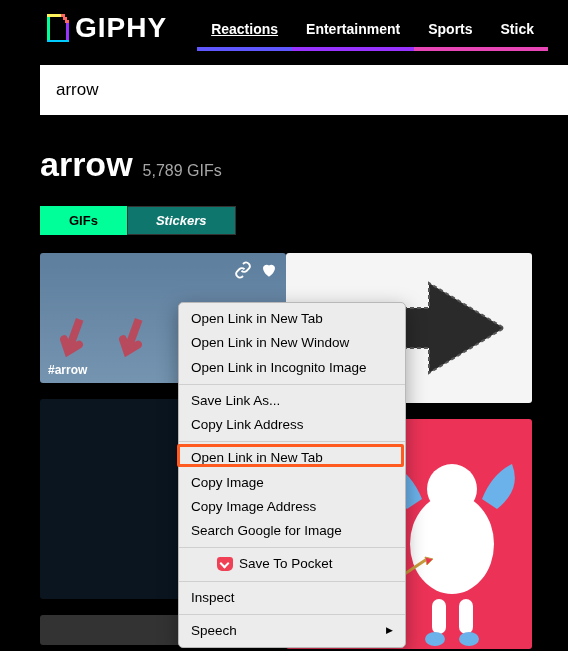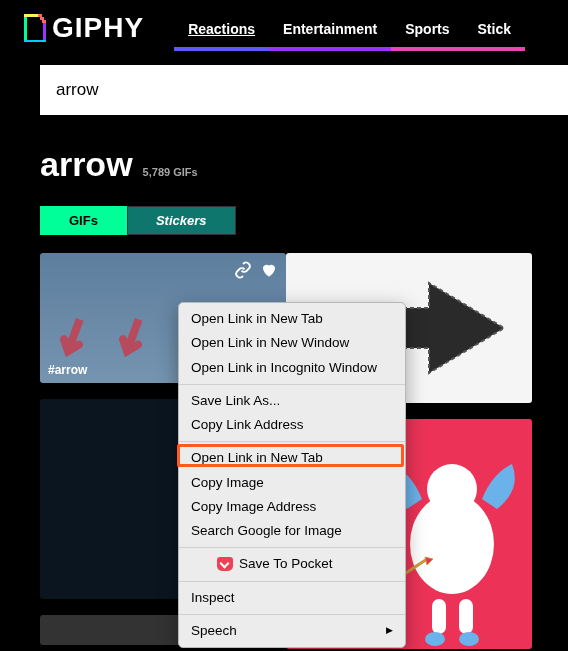--- a/index.html
+++ b/index.html
@@ -8,21 +8,21 @@
   font-family: -apple-system, BlinkMacSystemFont, Helvetica, Arial, sans-serif;
   width: 568px;
   height: 651px;
   overflow: hidden;
   position: relative;
 }
 .header {
   display: flex;
   align-items: center;
   height: 55px;
-  padding-left: 24px;
+  padding-left: 47px;
 }
 .logo {
   display: flex;
   align-items: center;
   gap: 6px;
   margin-right: 30px;
 }
 .logo-icon {
   width: 22px;
   height: 28px;
@@ -78,22 +78,22 @@
   gap: 10px;
   margin-bottom: 22px;
 }
 .page-title {
   color: #fff;
   font-size: 34px;
   font-weight: 900;
 }
 .gif-count {
   color: #a6a6a6;
-  font-size: 11px;
-  font-weight: 700;
+  font-size: 16px;
+  font-weight: 400;
 }
 .tabs {
   display: flex;
   gap: 0;
   margin-bottom: 18px;
 }
 .tab {
   padding: 6px 28px;
   font-size: 13px;
   font-weight: 700;
@@ -351,21 +351,21 @@
           <path d="M48 108 L56 110 L50 116 Z" fill="#ec3357" stroke="#c89b3c"></path>
         </svg>
       </div>
     </div>
   </div>
 </div>
 
 <div class="context-menu">
   <div class="menu-item">Open Link in New Tab</div>
   <div class="menu-item">Open Link in New Window</div>
-  <div class="menu-item">Open Link in Incognito Window</div>
+  <div class="menu-item">Open Link in Incognito Image</div>
   <div class="menu-sep"></div>
   <div class="menu-item">Save Link As...</div>
   <div class="menu-item">Copy Link Address</div>
   <div class="menu-sep"></div>
   <div class="menu-item">Open Link in New Tab</div>
   <div class="menu-item">Copy Image</div>
   <div class="menu-item">Copy Image Address</div>
   <div class="menu-item">Search Google for Image</div>
   <div class="menu-sep"></div>
   <div class="menu-item">

